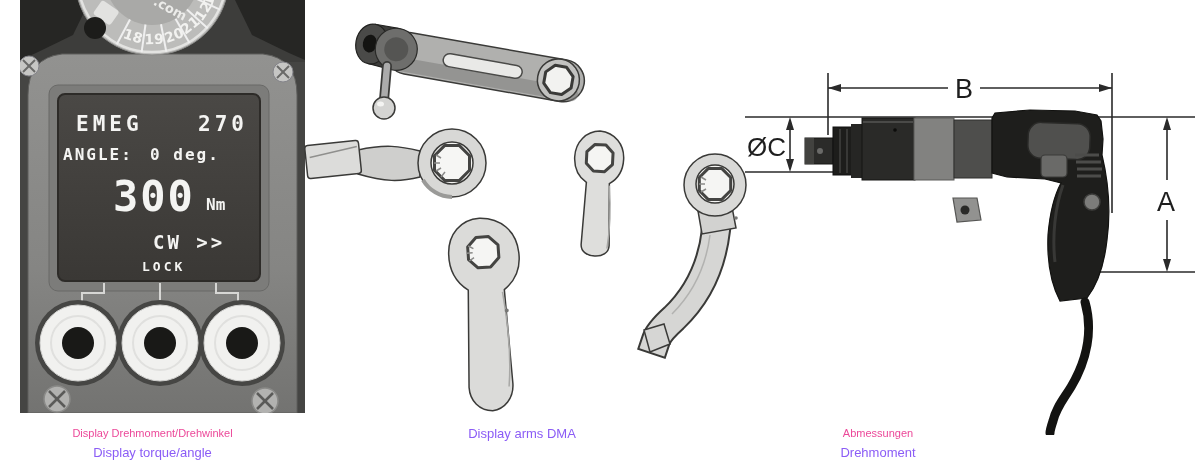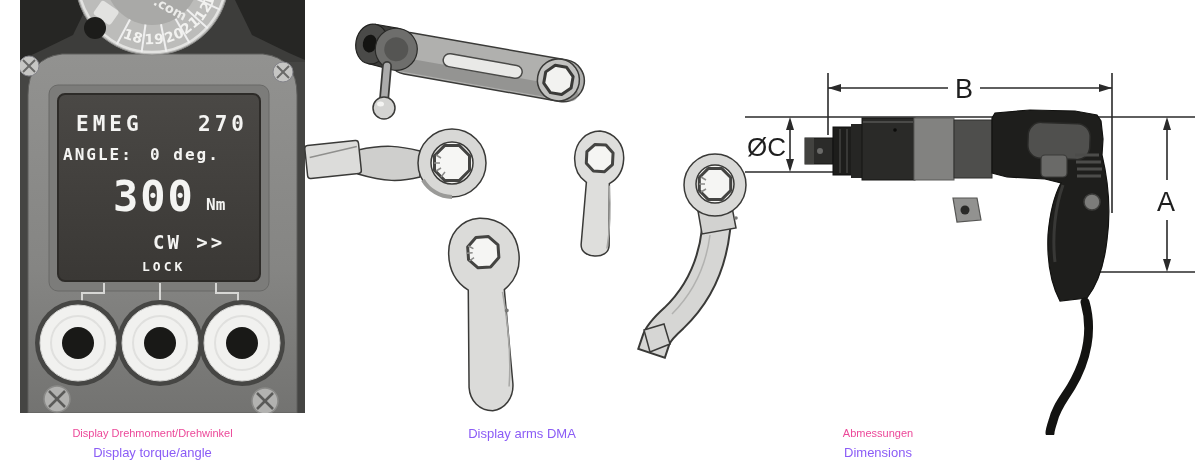--- a/index.html
+++ b/index.html
@@ -261,16 +261,16 @@
 
   <div class="caption" style="left:10px;top:424px;width:285px;">
     <div class="cap-de">Display Drehmoment/Drehwinkel</div>
     <div class="cap-en">Display torque/angle</div>
   </div>
   <div class="caption" style="left:382px;top:424px;width:280px;">
     <div class="cap-en">Display arms DMA</div>
   </div>
   <div class="caption" style="left:738px;top:424px;width:280px;">
     <div class="cap-de">Abmessungen</div>
-    <div class="cap-en">Dimensions</div>
+    <div class="cap-en">Drehmoment</div>
   </div>
 
 </div>
 
 </body></html>

